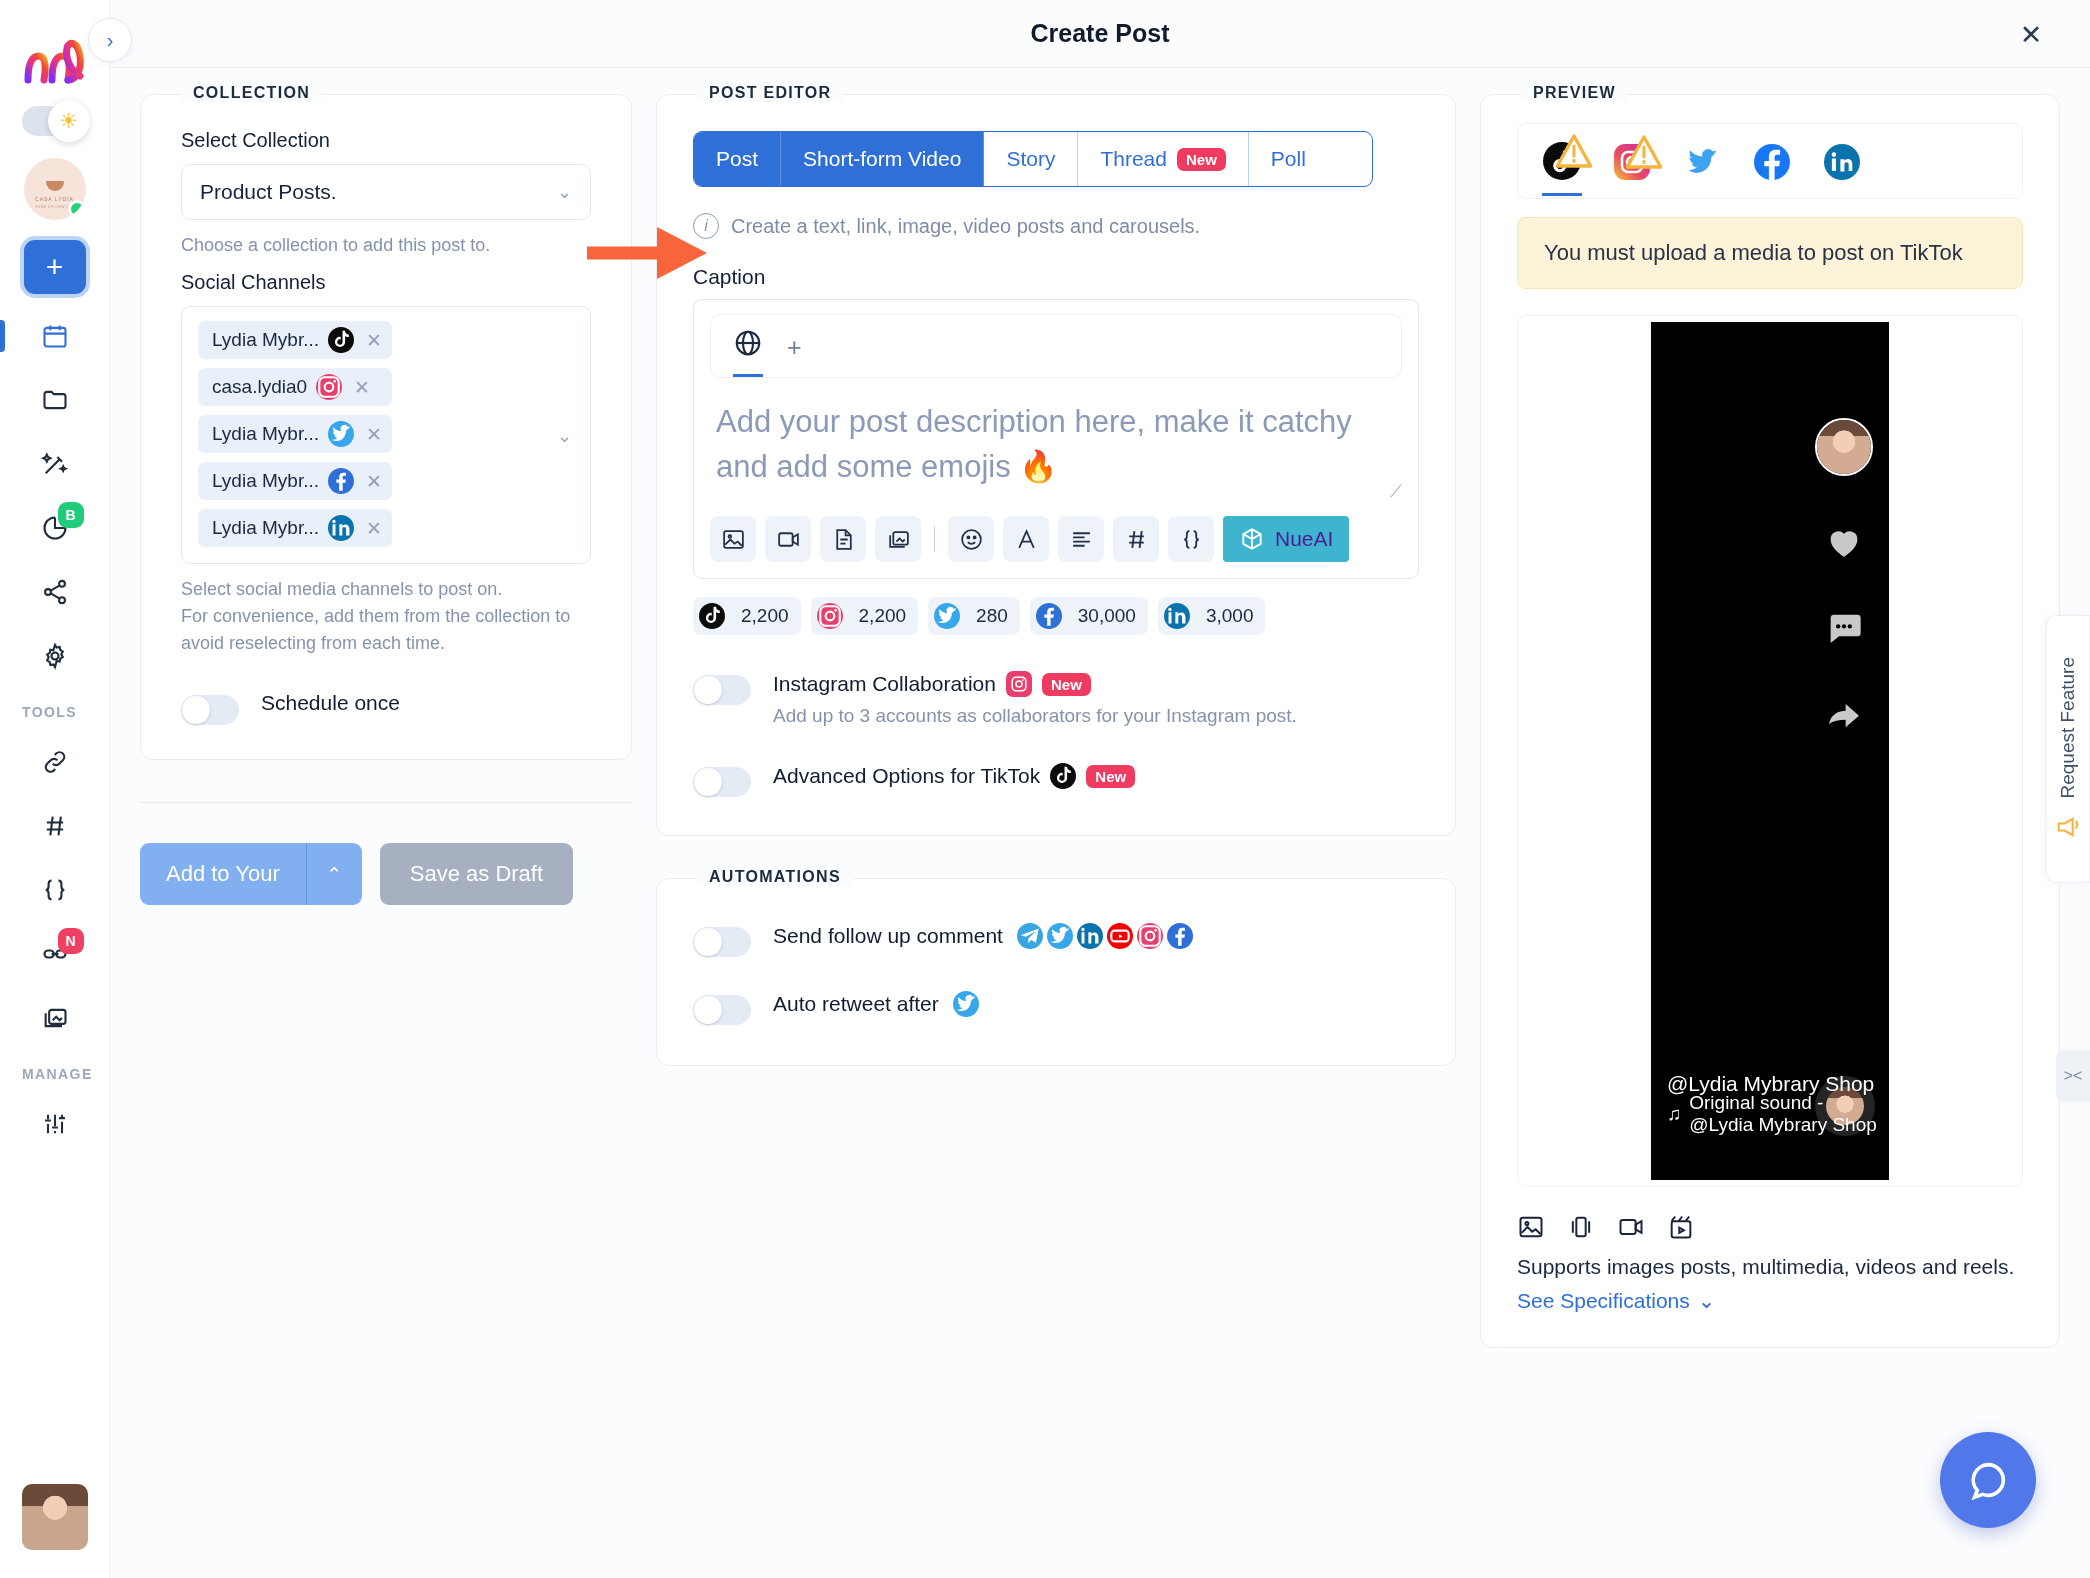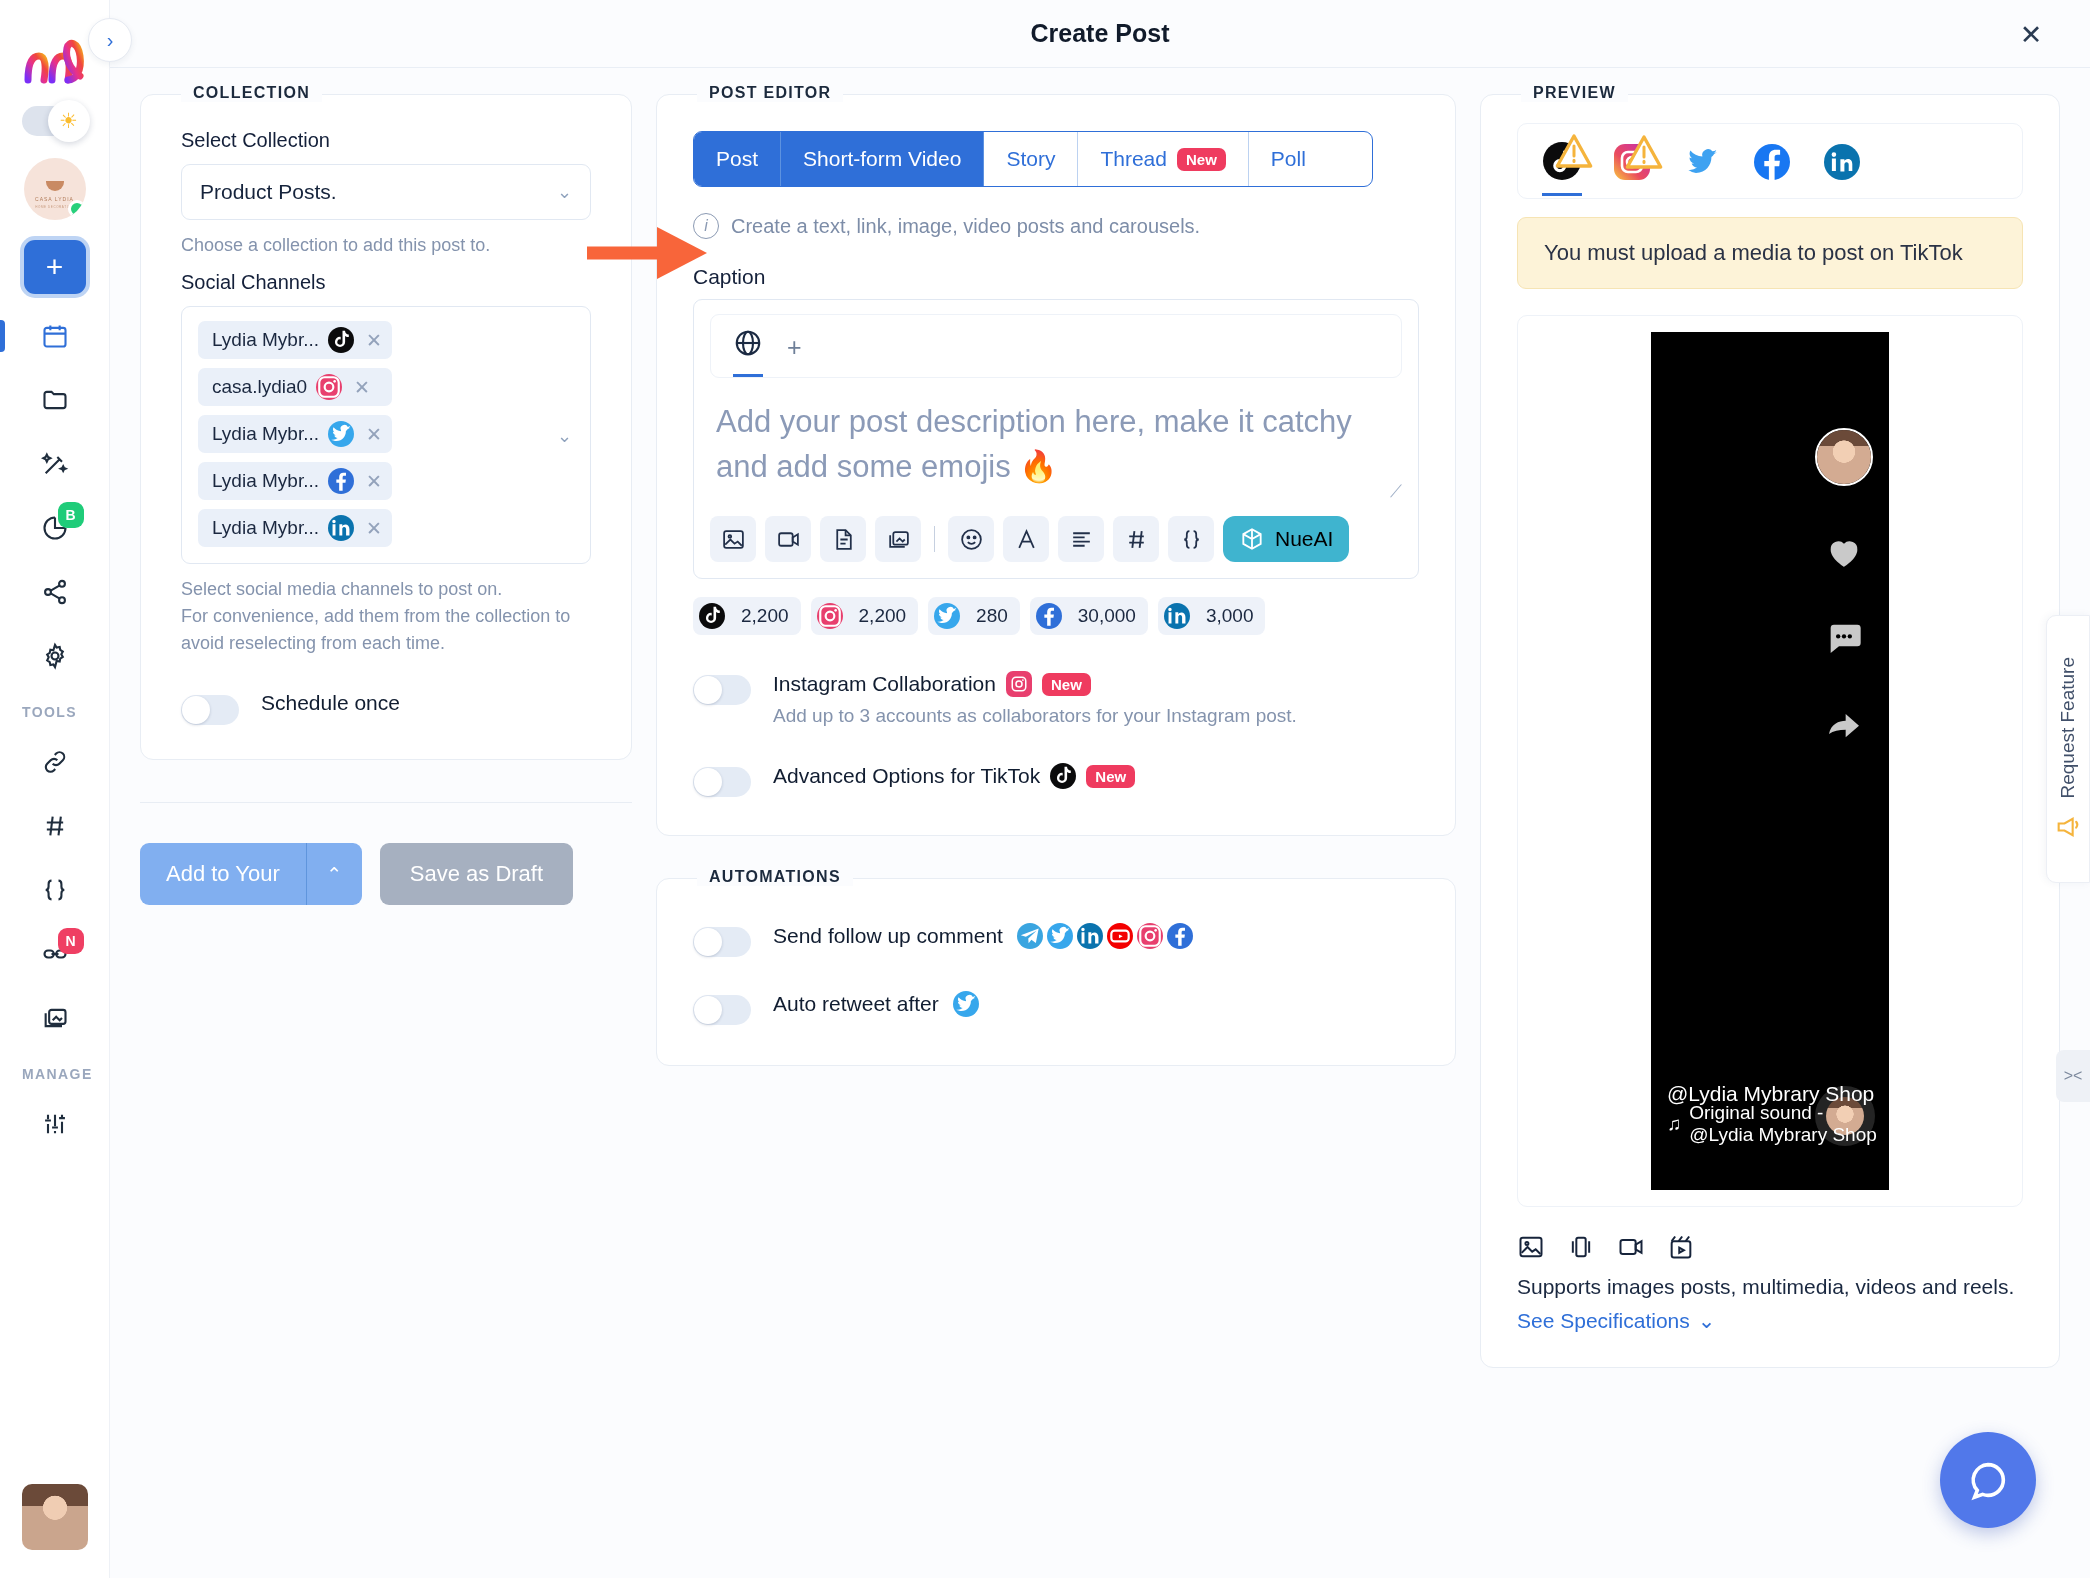--- a/index.html
+++ b/index.html
@@ -195,21 +195,21 @@
   .cap-tab.sel { border-bottom:3px solid #2f6fd8; }
   .cap-tab.plus { color:#6e7f98; font-weight:300; }
   .cap-area { position:relative; padding:22px 22px 0 22px; min-height:128px; }
   .cap-ph { font-size:31px; color:#8b9ab7; line-height:1.45; }
   .resize { position:absolute; right:16px; bottom:4px; color:#9eaec6; font-size:17px; }
   .cap-toolbar { display:flex; align-items:center; gap:9px; padding:10px 16px 16px 16px; }
   .tb-btn { width:46px; height:46px; border-radius:8px; background:#eef2f9;
             display:flex; align-items:center; justify-content:center; color:#22304a; cursor:pointer; }
   .tb-btn svg { width:25px; height:25px; }
   .tb-sep { width:1px; height:26px; background:#c6d0e0; margin:0 4px; }
-  .nueai { background:#3fb4cf; color:#000000; border-radius:12px; height:46px; padding:0 16px;
+  .nueai { background:#3fb4cf; color:#4c1d95; border-radius:4px; height:46px; padding:0 16px;
            display:flex; align-items:center; gap:10px; font-size:21px; cursor:pointer; }
 
   .counters { display:flex; gap:10px; margin-top:18px; }
   .counter { background:#eef2f9; border-radius:8px; height:38px; padding:0 12px 0 6px;
              display:flex; align-items:center; gap:16px; font-size:19px; color:#1b2840; }
 
   .opt-row { display:flex; align-items:flex-start; gap:22px; margin-top:36px; }
   .opt-title { font-size:21px; color:#111d31; display:flex; align-items:center; gap:10px; }
   .opt-sub { font-size:19px; color:#8493ad; margin-top:8px; }
   .sq-icon { width:26px; height:26px; border-radius:7px; display:inline-flex; align-items:center; justify-content:center; }
@@ -223,21 +223,21 @@
   
   .preview-panel { padding:28px 36px 34px 36px; }
   .plat-tabs { border:1px solid #eef2f8; border-radius:10px; display:flex; align-items:center;
                gap:30px; padding:14px 24px 0 24px; height:76px; }
   .plat { position:relative; padding-bottom:12px; cursor:pointer; }
   .plat.sel { border-bottom:3px solid #2f6fd8; }
   .plat svg { width:40px; height:40px; display:block; }
   .warn { position:absolute; right:-12px; top:-10px; width:24px; height:22px; }
   .alert-box { margin-top:18px; background:#fdf3d8; border:1px solid #f6e4b4; border-radius:9px;
                padding:22px 26px; font-size:22px; color:#2a3245; }
-  .phone-wrap { margin-top:26px; border:1px solid #eef2f8; border-radius:10px; padding:16px;
+  .phone-wrap { margin-top:26px; border:1px solid #eef2f8; border-radius:10px; padding:6px;
                 display:flex; justify-content:center; }
   .phone { width:238px; height:858px; background:#000; position:relative; overflow:hidden; }
   .ph-side { position:absolute; right:16px; top:96px; display:flex; flex-direction:column;
              align-items:center; gap:46px; }
   .ph-av { width:58px; height:58px; border-radius:50%; overflow:hidden; background:#c4a18c;
            border:2px solid #fff; }
   .ph-av .f{ width:100%; height:100%; background:
       radial-gradient(circle at 50% 40%, #f2cfb4 0 26%, transparent 27%),
       linear-gradient(180deg,#6b4a39 0 30%, #d3ab92 30% 100%); }
   .ph-ic { color:#c9c9c9; }

